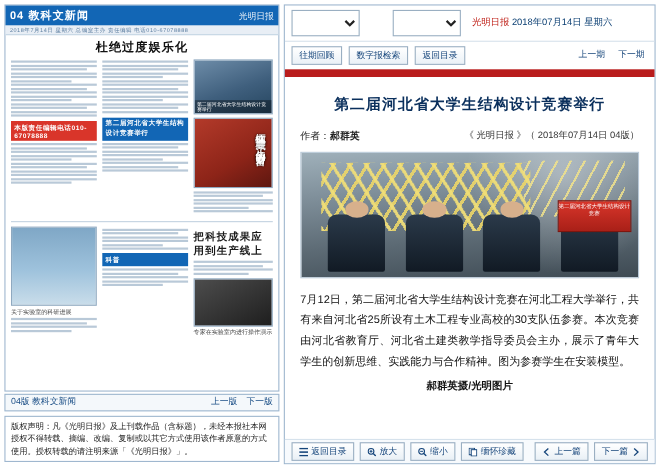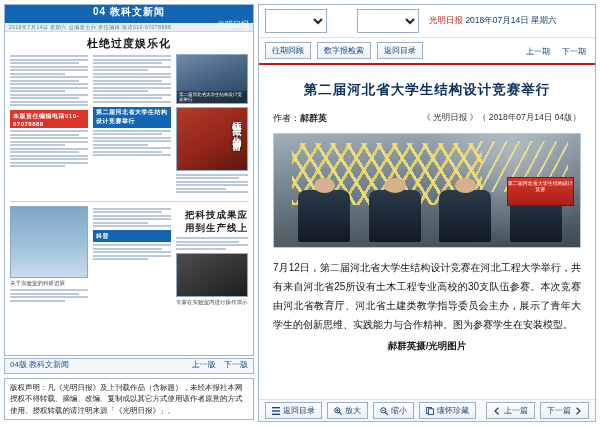--- a/index.html
+++ b/index.html
@@ -12,21 +12,21 @@
   }
   .page{position:relative;width:600px;height:426px;}
 
   
   .left{
     position:absolute;left:4px;top:4px;width:250px;height:352px;
     border:1px solid #9fb7cf;background:#ffffff;box-sizing:border-box;
   }
   .paper-header{
     position:relative;height:18px;background:#1266b5;color:#fff;
-    display:flex;align-items:center;padding:0 4px;box-sizing:border-box;flex-direction:column;
+    display:flex;align-items:center;padding:0 4px;box-sizing:border-box;
   }
   .paper-header .ph-title{font-size:10px;font-weight:bold;letter-spacing:1px;}
   .paper-header .ph-right{margin-left:auto;font-size:8px;opacity:.9;}
   .paper-sub{
     height:9px;background:#e8eef5;border-bottom:1px solid #c6d6e5;
     display:flex;align-items:center;padding:0 4px;box-sizing:border-box;
     font-size:5px;color:#5b7da0;letter-spacing:.5px;
   }
   .headline{
     text-align:center;padding:4px 6px 3px 6px;
@@ -60,21 +60,21 @@
   }
   .red-head{
     background:#d9352a;color:#fff;font-size:6px;font-weight:bold;
     padding:1.5px 3px;margin:3px 0 2px 0;letter-spacing:.5px;
   }
   .blue-head{
     background:#1266b5;color:#fff;font-size:6px;font-weight:bold;
     padding:1.5px 3px;margin:3px 0 2px 0;letter-spacing:.5px;
   }
   .mid-title{
-    font-size:9.5px;font-weight:bold;text-align:right;margin:3px 0 2px 0;letter-spacing:1px;
+    font-size:9.5px;font-weight:bold;text-align:left;margin:3px 0 2px 0;letter-spacing:1px;
   }
   .small-label{font-size:5.5px;color:#444;margin:2px 0;}
   .section-rule{height:1px;background:#c3d2e0;margin:4px 5px;}
 
   .left-foot{
     position:absolute;left:4px;top:358px;width:250px;height:16px;
     border:1px solid #9fb7cf;box-sizing:border-box;background:#f4f8fb;
     display:flex;align-items:flex-start;padding:0 5px;font-size:8px;color:#1a4e86;
   }
   .left-foot .lf-links{margin-left:auto;color:#1a4e86;}
@@ -98,21 +98,21 @@
   select.sel{
     font-family:inherit;font-size:8px;padding:11px 2px;border:1px solid #9aafc2;
     background:#fff;color:#222;height:16px;
   }
   .sel.w1{width:62px;}
   .sel.w2{width:62px;margin-left:24px;}
   .date-line{font-size:8.5px;color:#0a3e72;margin-left:4px;white-space:nowrap;}
   .date-line .red{color:#c0241c;}
 
   .toolbar2{
-    display:flex;align-items:flex-end;gap:6px;padding:4px 6px;border-bottom:2px solid #b91c1c;
+    display:flex;align-items:flex-start;gap:6px;padding:4px 6px;border-bottom:7px solid #b91c1c;
   }
   .btn{
     font-size:8px;border:1px solid #9aafc2;background:linear-gradient(#ffffff,#eaf1f7);
     color:#14447a;padding:2px 6px;cursor:pointer;white-space:nowrap;
   }
   .btn.plain{border:none;background:none;color:#14447a;padding:2px 3px;}
   .spacer{margin-left:auto;}
 
   .article{padding:10px 14px 0 14px;}
   .art-title{

